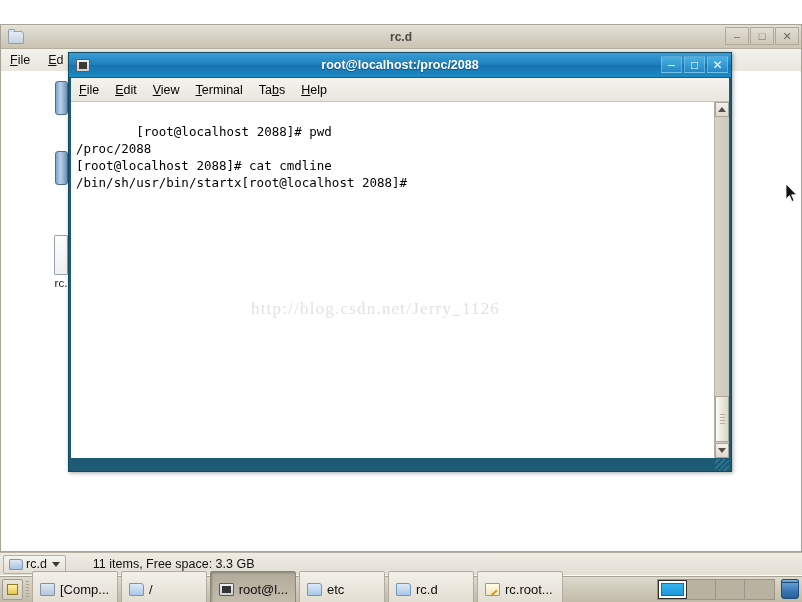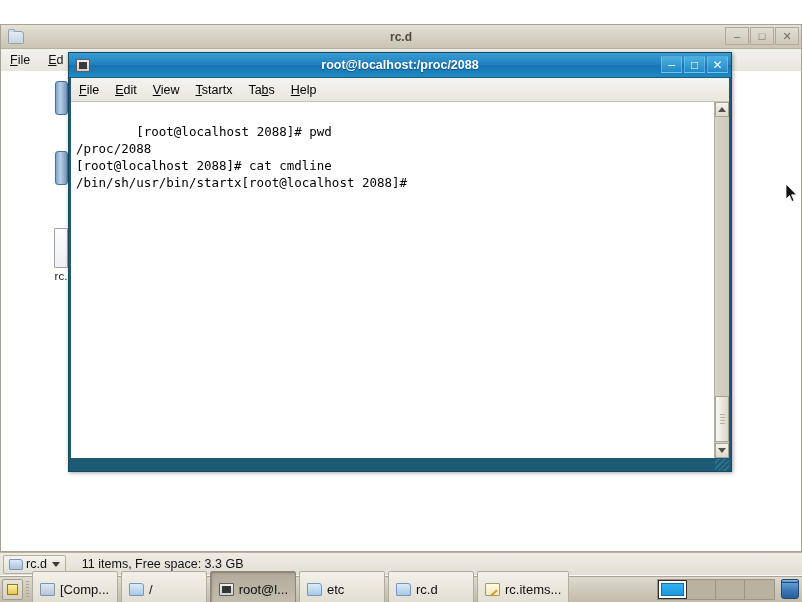--- a/index.html
+++ b/index.html
@@ -202,21 +202,21 @@
     background: linear-gradient(to bottom, #dce8f6 0%, #a9c3de 100%);
     border: 1px solid #7d97b3; border-radius: 1px 3px 1px 1px;
     box-sizing: border-box;
   }
   .caret-down {
     width: 0; height: 0; margin-left: 2px;
     border-left: 4px solid transparent;
     border-right: 4px solid transparent;
     border-top: 5px solid #3c3a34;
   }
-  #fm-status-text { margin-left: 16px; }
+  #fm-status-text { margin-left: 27px; }
 
   
   #term-window {
     position: absolute; left: 68px; top: 52px;
     width: 664px; height: 420px;
     background: #1d5a73;
     border: 1px solid #154a60;
     box-sizing: border-box;
     box-shadow: 1px 1px 4px rgba(0,0,0,0.35);
   }
@@ -454,21 +454,21 @@
     </div>
     <div id="fm-body">
       <div class="fm-file" style="left:30px; top:10px;">
         <div class="fm-file-glyph"></div>
         <div class="fm-file-label"></div>
       </div>
       <div class="fm-file" style="left:30px; top:80px;">
         <div class="fm-file-glyph"></div>
         <div class="fm-file-label"></div>
       </div>
-      <div class="fm-file" style="left:30px; top:157px;text-align:center;">
+      <div class="fm-file" style="left:30px; top:164px;text-align:center;">
         <div class="fm-file-glyph doc"></div>
         <div class="fm-file-label">rc.</div>
       </div>
     </div>
   </div>
 
   <div id="term-window">
     <div id="term-titlebar">
       <span class="term-app-icon"></span>
       <span id="term-title">root@localhost:/proc/2088</span>
@@ -476,31 +476,32 @@
         <span class="term-wb">–</span>
         <span class="term-wb">□</span>
         <span class="term-wb">✕</span>
       </span>
     </div>
 
     <div id="term-menubar">
       <span class="term-menu-item"><u>F</u><span>ile</span></span>
       <span class="term-menu-item"><u>E</u><span>dit</span></span>
       <span class="term-menu-item"><u>V</u><span>iew</span></span>
-      <span class="term-menu-item"><u>T</u><span>startx</span></span>
+      <span class="term-menu-item"><u>T</u><span>erminal</span></span>
       <span class="term-menu-item"><span>Ta</span><u>b</u><span>s</span></span>
       <span class="term-menu-item"><u>H</u><span>elp</span></span>
     </div>
 
     <div id="term-content-wrap">
       <div id="term-text">
         <span>[root@localhost 2088]# pwd
 /proc/2088
 [root@localhost 2088]# cat cmdline
 /bin/sh/usr/bin/startx[root@localhost 2088]#</span>
+        <span id="watermark">http://blog.csdn.net/Jerry_1126</span>
       </div>
       <div id="term-scrollbar">
         <span class="sb-btn up">
             <span class="sb-arrow-up"></span>
           </span>
         <span id="sb-thumb"></span>
         <span class="sb-btn down">
             <span class="sb-arrow-down"></span>
           </span>
       </div>
@@ -537,21 +538,21 @@
     <span class="task-btn">
       <span class="tb-icon folder"></span>
       <span>etc</span>
     </span>
     <span class="task-btn">
       <span class="tb-icon folder"></span>
       <span>rc.d</span>
     </span>
     <span class="task-btn">
       <span class="tb-icon notepad"></span>
-      <span>rc.items...</span>
+      <span>rc.root...</span>
     </span>
 
     <span id="tb-right">
       <span id="pager">
         <span class="ws active"></span>
         <span class="ws"></span>
         <span class="ws"></span>
         <span class="ws"></span>
       </span>
       <span id="trash-icon"></span>

